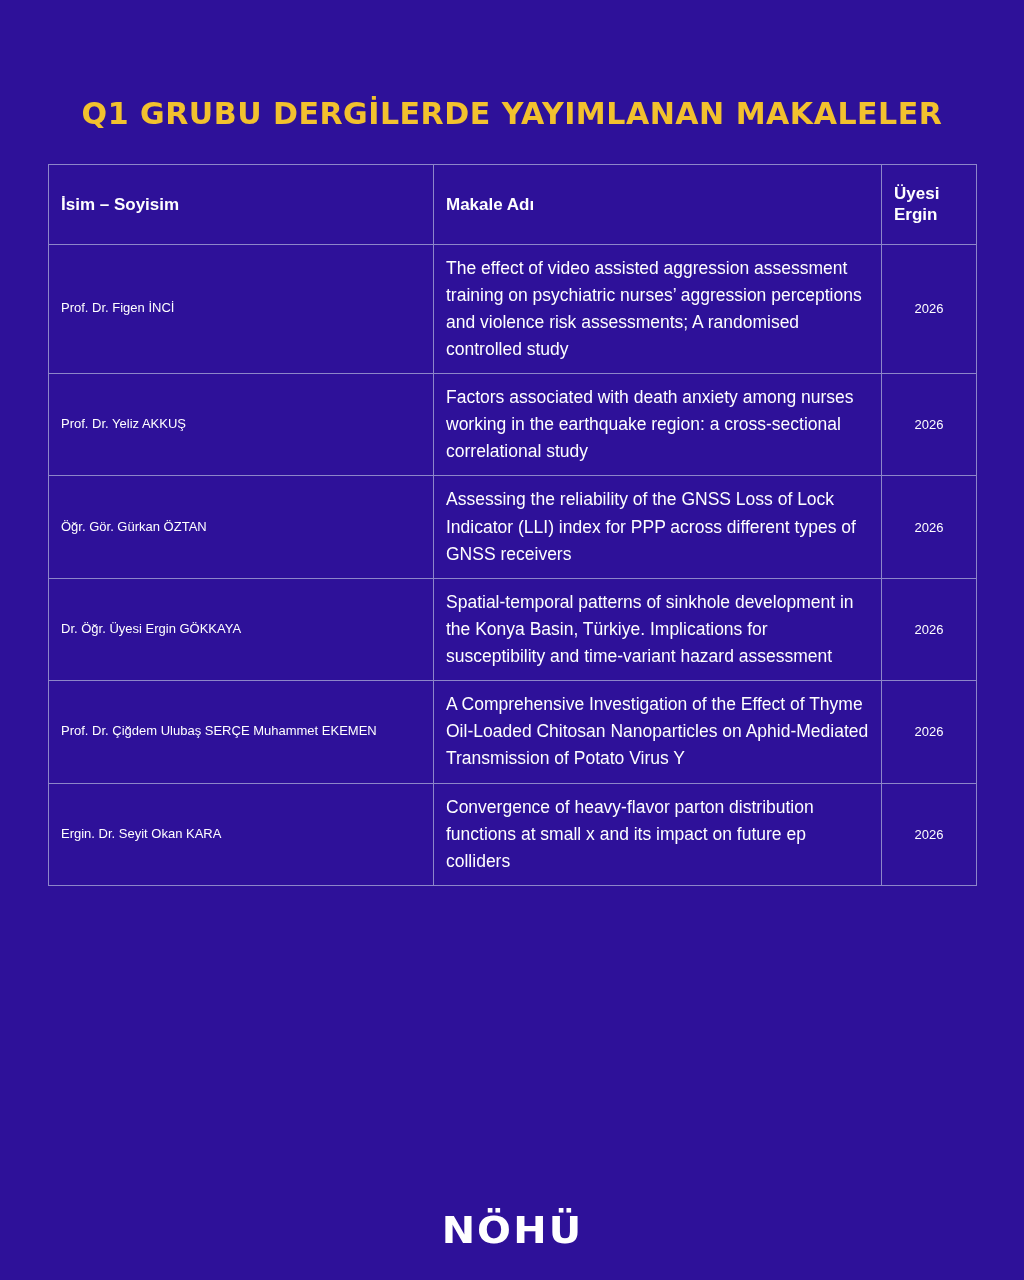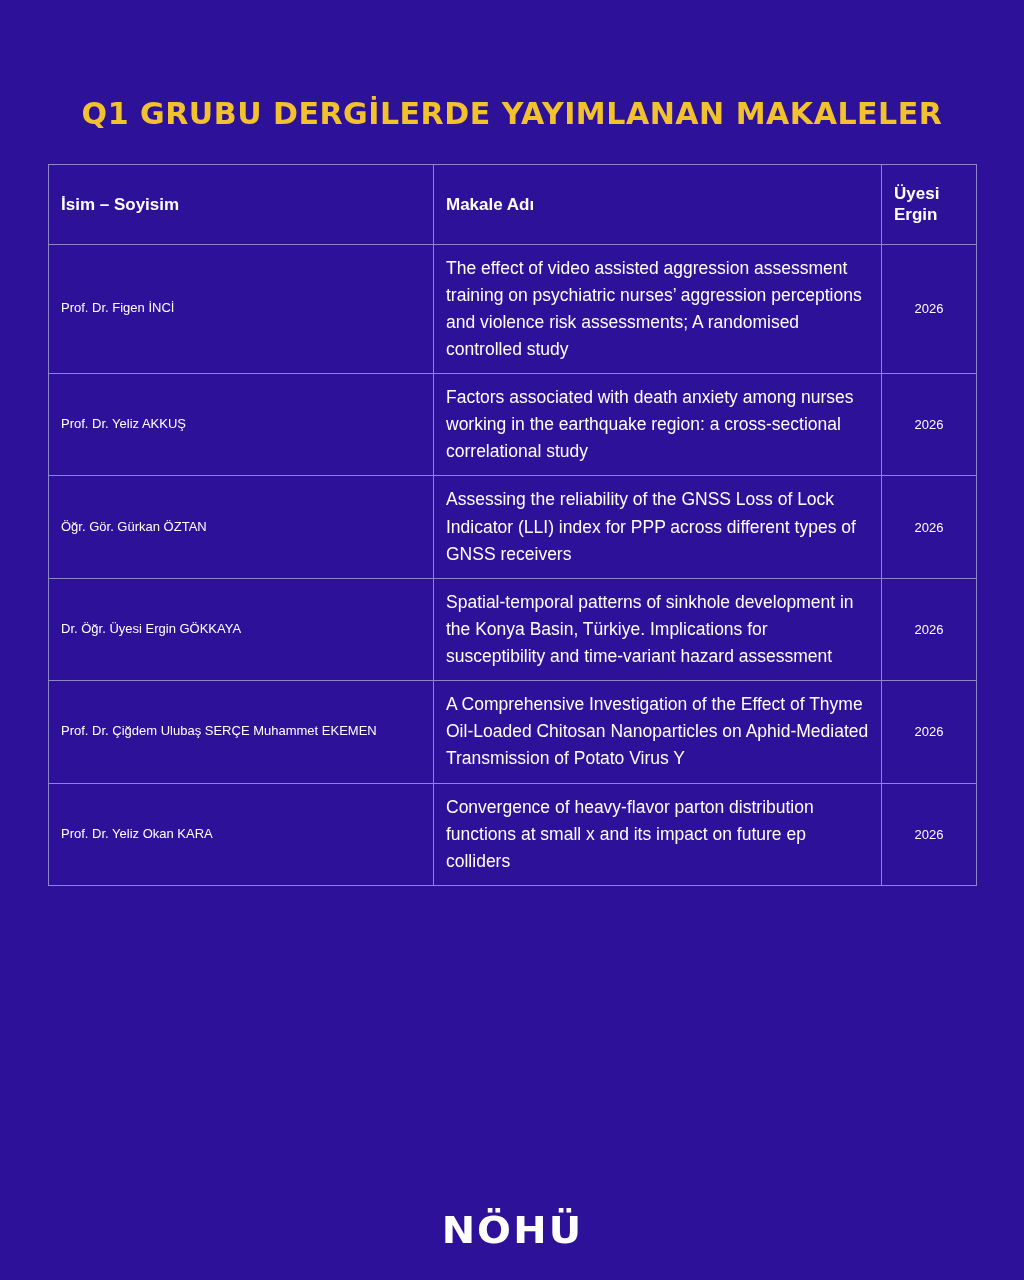--- a/index.html
+++ b/index.html
@@ -141,21 +141,21 @@
           <td class="name-cell">Dr. Öğr. Üyesi Ergin GÖKKAYA</td>
           <td class="article-cell">Spatial-temporal patterns of sinkhole development in the Konya Basin, Türkiye. Implications for susceptibility and time-variant hazard assessment</td>
           <td class="date-cell">2026</td>
         </tr>
         <tr>
           <td class="name-cell">Prof. Dr. Çiğdem Ulubaş SERÇE Muhammet EKEMEN</td>
           <td class="article-cell">A Comprehensive Investigation of the Effect of Thyme Oil-Loaded Chitosan Nanoparticles on Aphid-Mediated Transmission of Potato Virus Y</td>
           <td class="date-cell">2026</td>
         </tr>
         <tr>
-          <td class="name-cell">Prof. Dr. Yeliz Okan KARA</td>
+          <td class="name-cell">Ergin. Dr. Seyit Okan KARA</td>
           <td class="article-cell">Convergence of heavy-flavor parton distribution functions at small x and its impact on future ep colliders</td>
           <td class="date-cell">2026</td>
         </tr>
       </tbody>
     </table>
   </div>
 
   <div class="footer">
     <span class="logo">NÖHÜ</span>
   </div>

